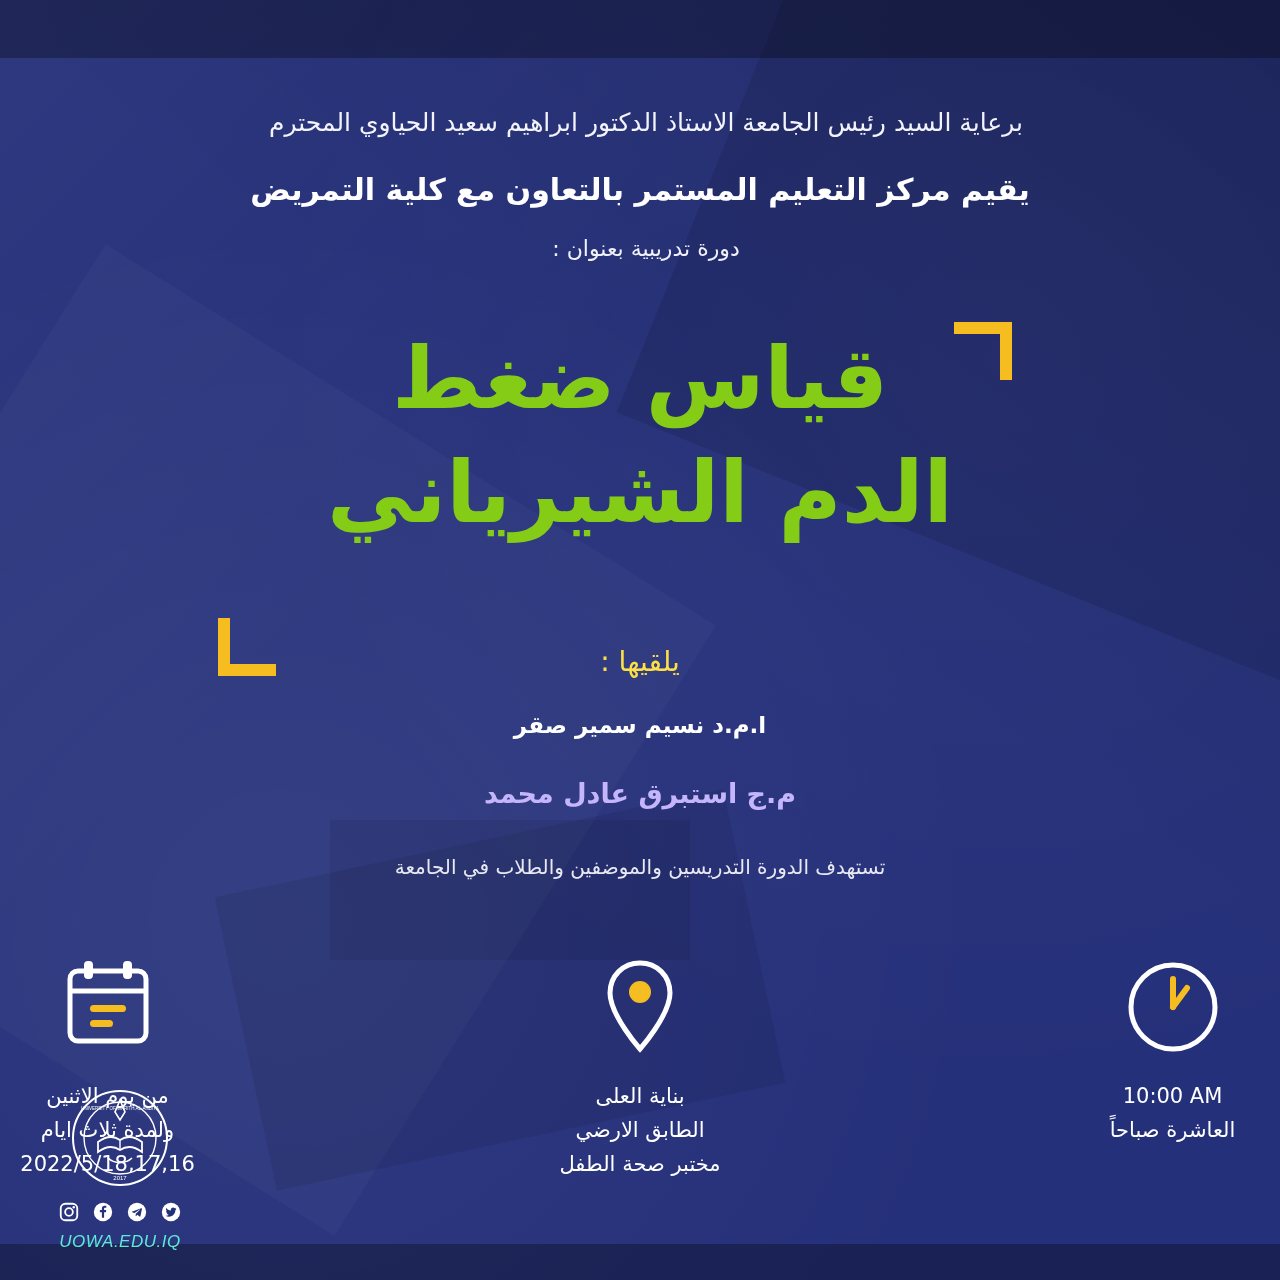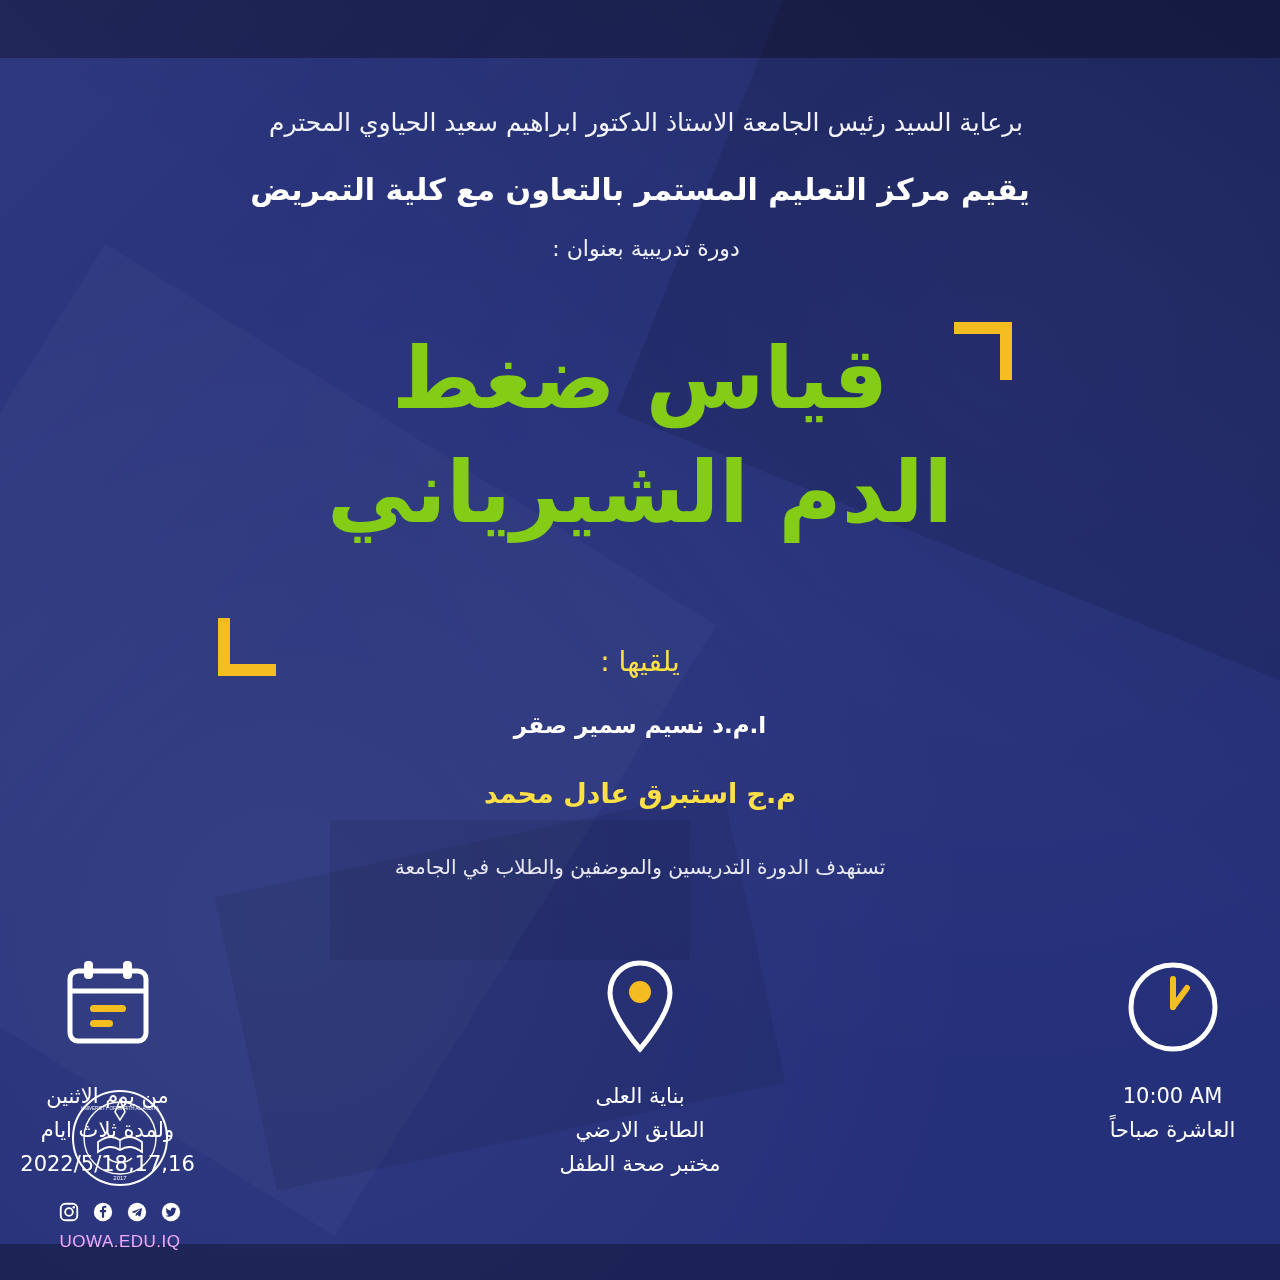--- a/index.html
+++ b/index.html
@@ -170,21 +170,21 @@
     font-size: 23px;
     font-weight: 700;
     color: #ffffff;
   }
   .presenter-2 {
     position: absolute;
     top: 778px;
     left: 0; right: 0;
     font-size: 27px;
     font-weight: 700;
-    color: #fde047;
+    color: #c4b5fd;
   }
   .audience {
     position: absolute;
     top: 855px;
     left: 0; right: 0;
     font-size: 20px;
     font-weight: 400;
     color: #e8e9f4;
   }
 
@@ -248,22 +248,23 @@
   .social-icon {
     width: 24px;
     height: 24px;
     display: flex;
     align-items: center;
     justify-content: center;
   }
   .site-url {
     font-size: 17px;
     letter-spacing: 0.5px;
-    color: #f0abfc;
+    color: #5eead4;
     font-family: "Liberation Sans", sans-serif;
+    font-style: italic;
   }
 </style>
 </head>
 <body>
 
 <div class="poster">
   <div class="bg-layer"></div>
   <div class="bg-shape-b"></div>
   <div class="bg-shape-a"></div>
   <div class="bg-shape-c"></div>

